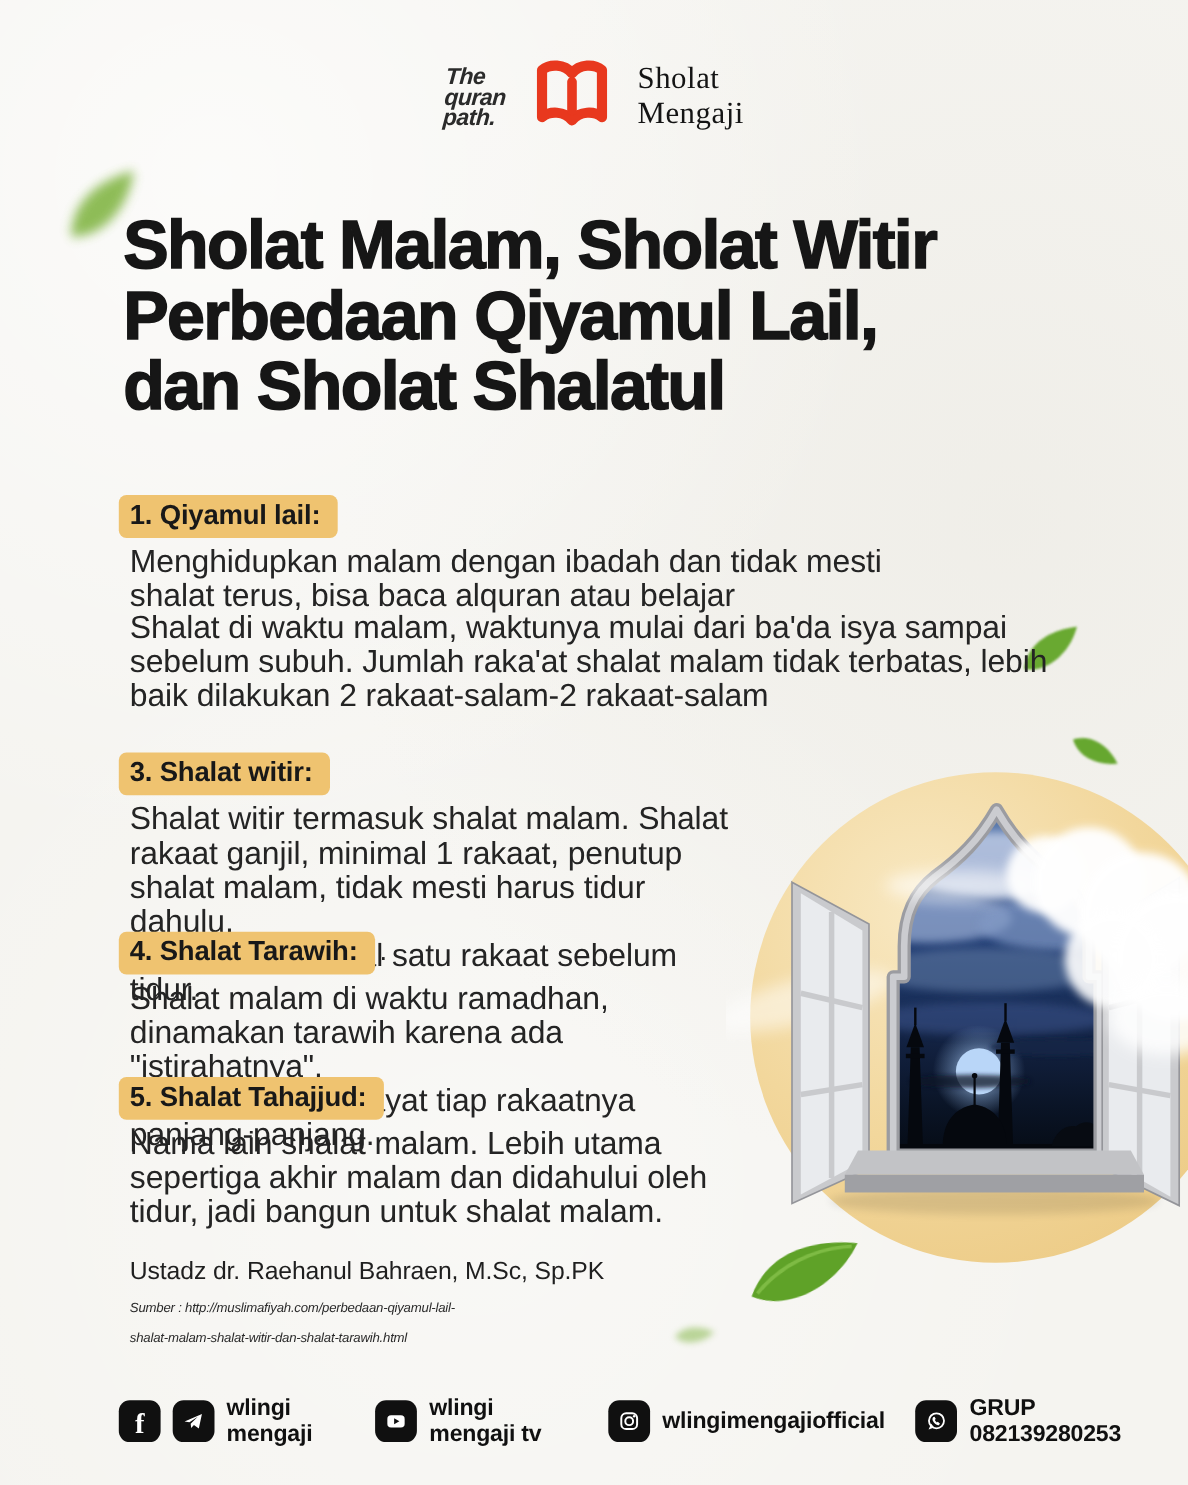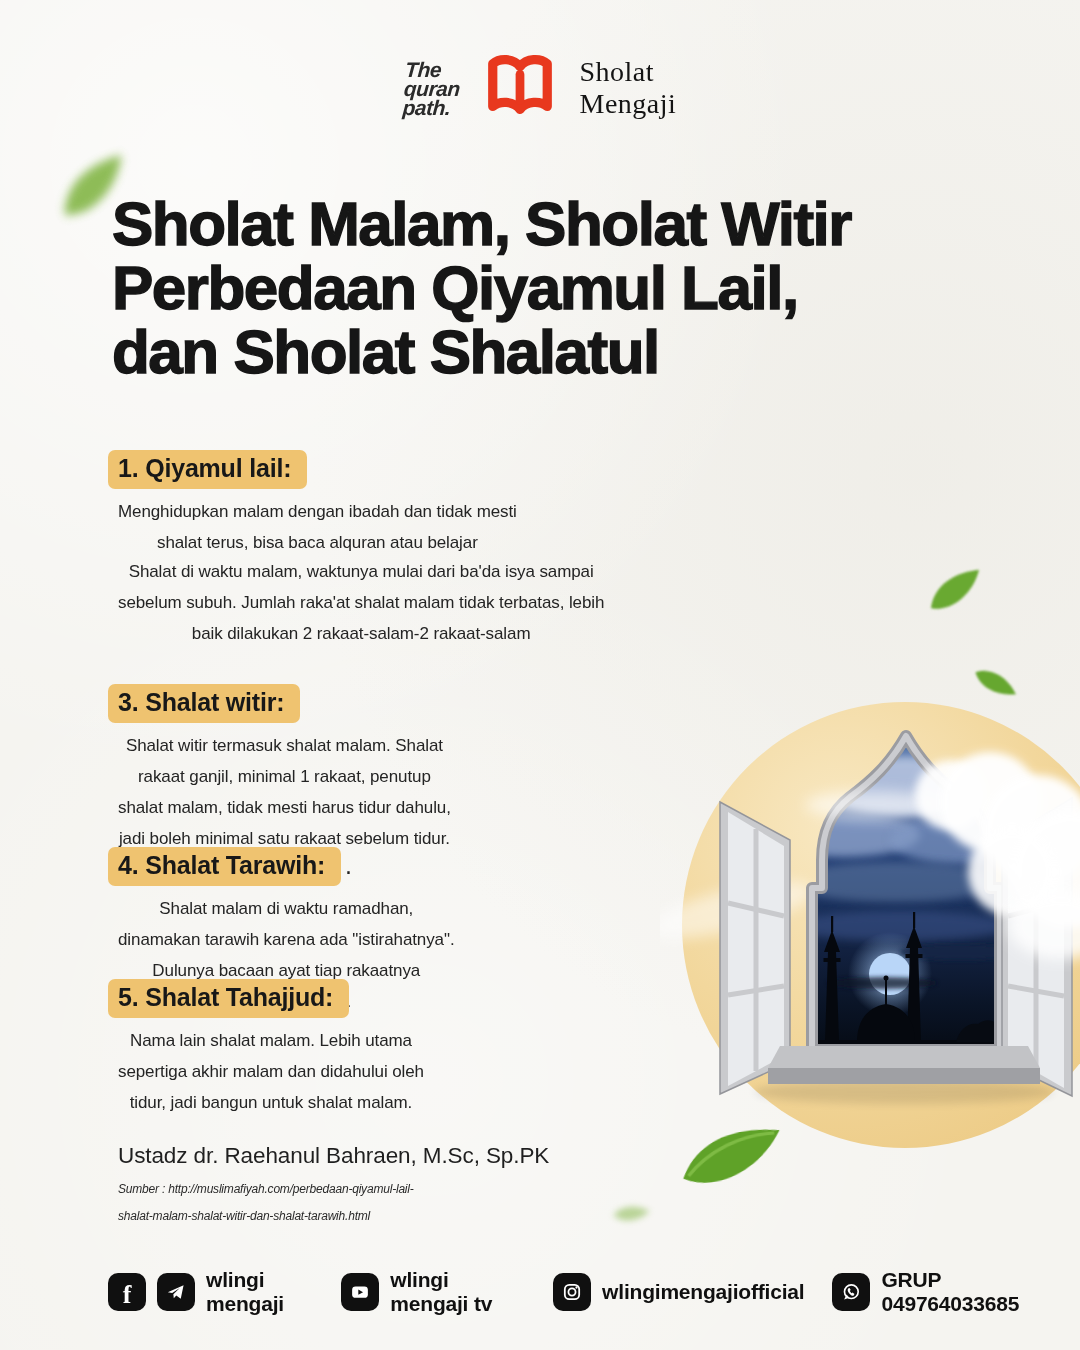--- a/index.html
+++ b/index.html
@@ -15,21 +15,21 @@
   
   .header{position:absolute;top:50px;left:0;width:100%;display:flex;justify-content:center;align-items:center;gap:24px;}
   .brand-left{font-weight:700;font-style:italic;font-size:21px;line-height:19px;color:#2b2b2b;letter-spacing:-0.5px;transform:skewX(-4deg);}
   .brand-right{font-family:"Liberation Serif",serif;font-size:28px;line-height:32px;color:#141414;letter-spacing:.5px;}
   
   .title{position:absolute;left:112px;top:192px;font-weight:700;font-size:62px;line-height:64px;letter-spacing:-1.5px;color:#161616;-webkit-text-stroke:1.4px #161616;}
   
   .section{position:absolute;left:108px;}
   .hl{display:inline-block;background:#efc370;border-radius:7px;padding:4px 16px 6px 10px;font-size:25px;font-weight:700;color:#181818;letter-spacing:-0.2px;}
   .hl-suffix{font-size:25px;color:#222;margin-left:4px;}
-  .body-text{white-space:pre-line;font-size:17px;line-height:31px;color:#242424;margin:7px 0 0 10px;letter-spacing:-0.1px;text-align:center;}
+  .body-text{white-space:pre-line;font-size:29px;line-height:31px;color:#242424;margin:7px 0 0 10px;letter-spacing:-0.1px;}
   .author{position:absolute;left:118px;top:1143px;font-size:22.5px;color:#1f1f1f;letter-spacing:-0.1px;}
   .source{position:absolute;left:118px;top:1176px;font-size:12px;font-style:italic;line-height:27px;color:#2a2a2a;white-space:pre-line;letter-spacing:-0.2px;}
   
   .social{position:absolute;top:1268px;left:108px;width:940px;display:flex;align-items:center;gap:28px;}
   .sgroup{display:flex;align-items:center;gap:11px;}
   .sicon{width:38px;height:38px;background:#101010;border-radius:10px;display:flex;align-items:center;justify-content:center;flex:0 0 auto;}
   .slabel{font-size:21px;font-weight:600;color:#101010;letter-spacing:-0.2px;}
   .fb-glyph{color:#fff;font-weight:700;font-size:26px;font-family:"Liberation Serif",serif;margin-top:6px;}
   
   .illustration{position:absolute;left:660px;top:690px;width:420px;height:470px;}
@@ -254,17 +254,17 @@
       <span class="slabel">wlingimengajiofficial</span>
     </div>
     <div class="sgroup">
       <span class="sicon">
         <svg width="26" height="26" viewBox="0 0 38 38">
           <circle cx="19.5" cy="18.5" r="10" fill="none" stroke="#ffffff" stroke-width="2.4"></circle>
           <polygon points="9,30 12.5,22.5 16.5,27.5" fill="#ffffff"></polygon>
           <path d="M15.5,13.5 c-1.8,1.2 -2,4 0.6,7.2 c2.6,3.2 5.4,4.3 6.8,3.4 l1.2-2.1 l-2.9-2.2 l-1.3,0.9 c-1.1,-0.8 -2.2,-2.2 -2.6,-3.5 l1.3-1.1 l-1.7,-3 Z" fill="#ffffff"></path>
         </svg>
       </span>
-      <span class="slabel">GRUP 049764033685</span>
+      <span class="slabel">GRUP 082139280253</span>
     </div>
   </div>
 
 </div>
 
 </body></html>

